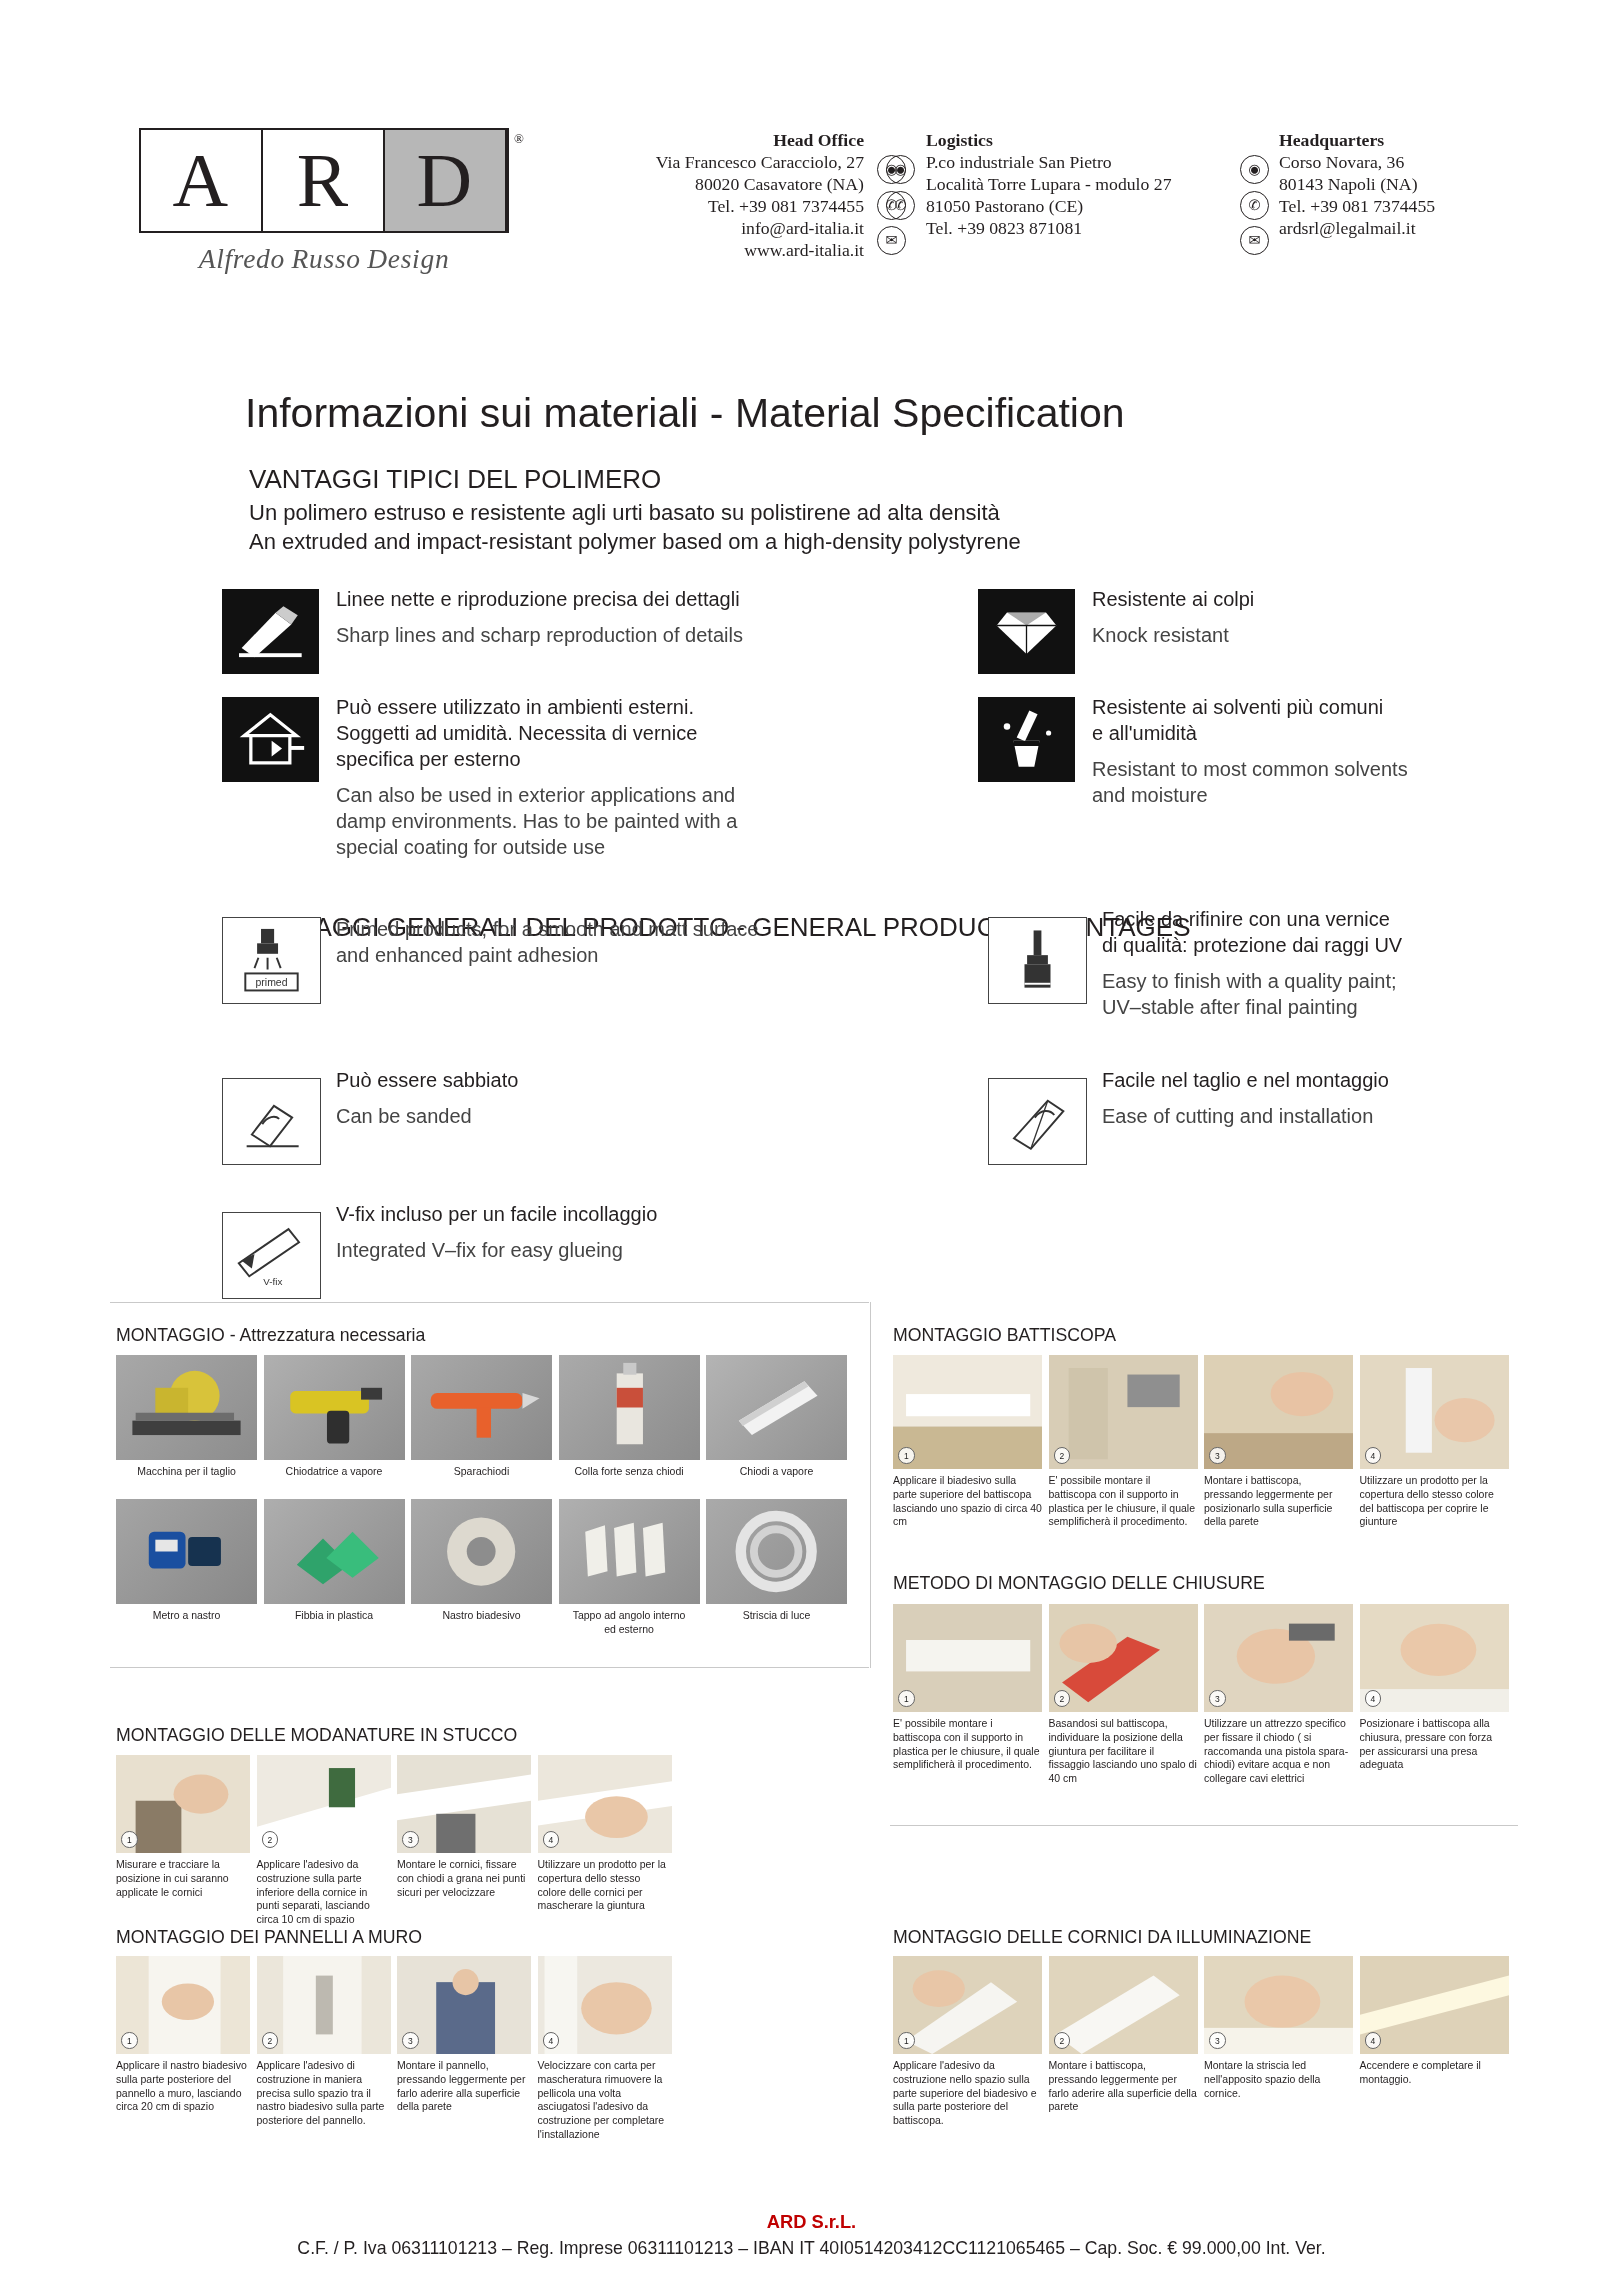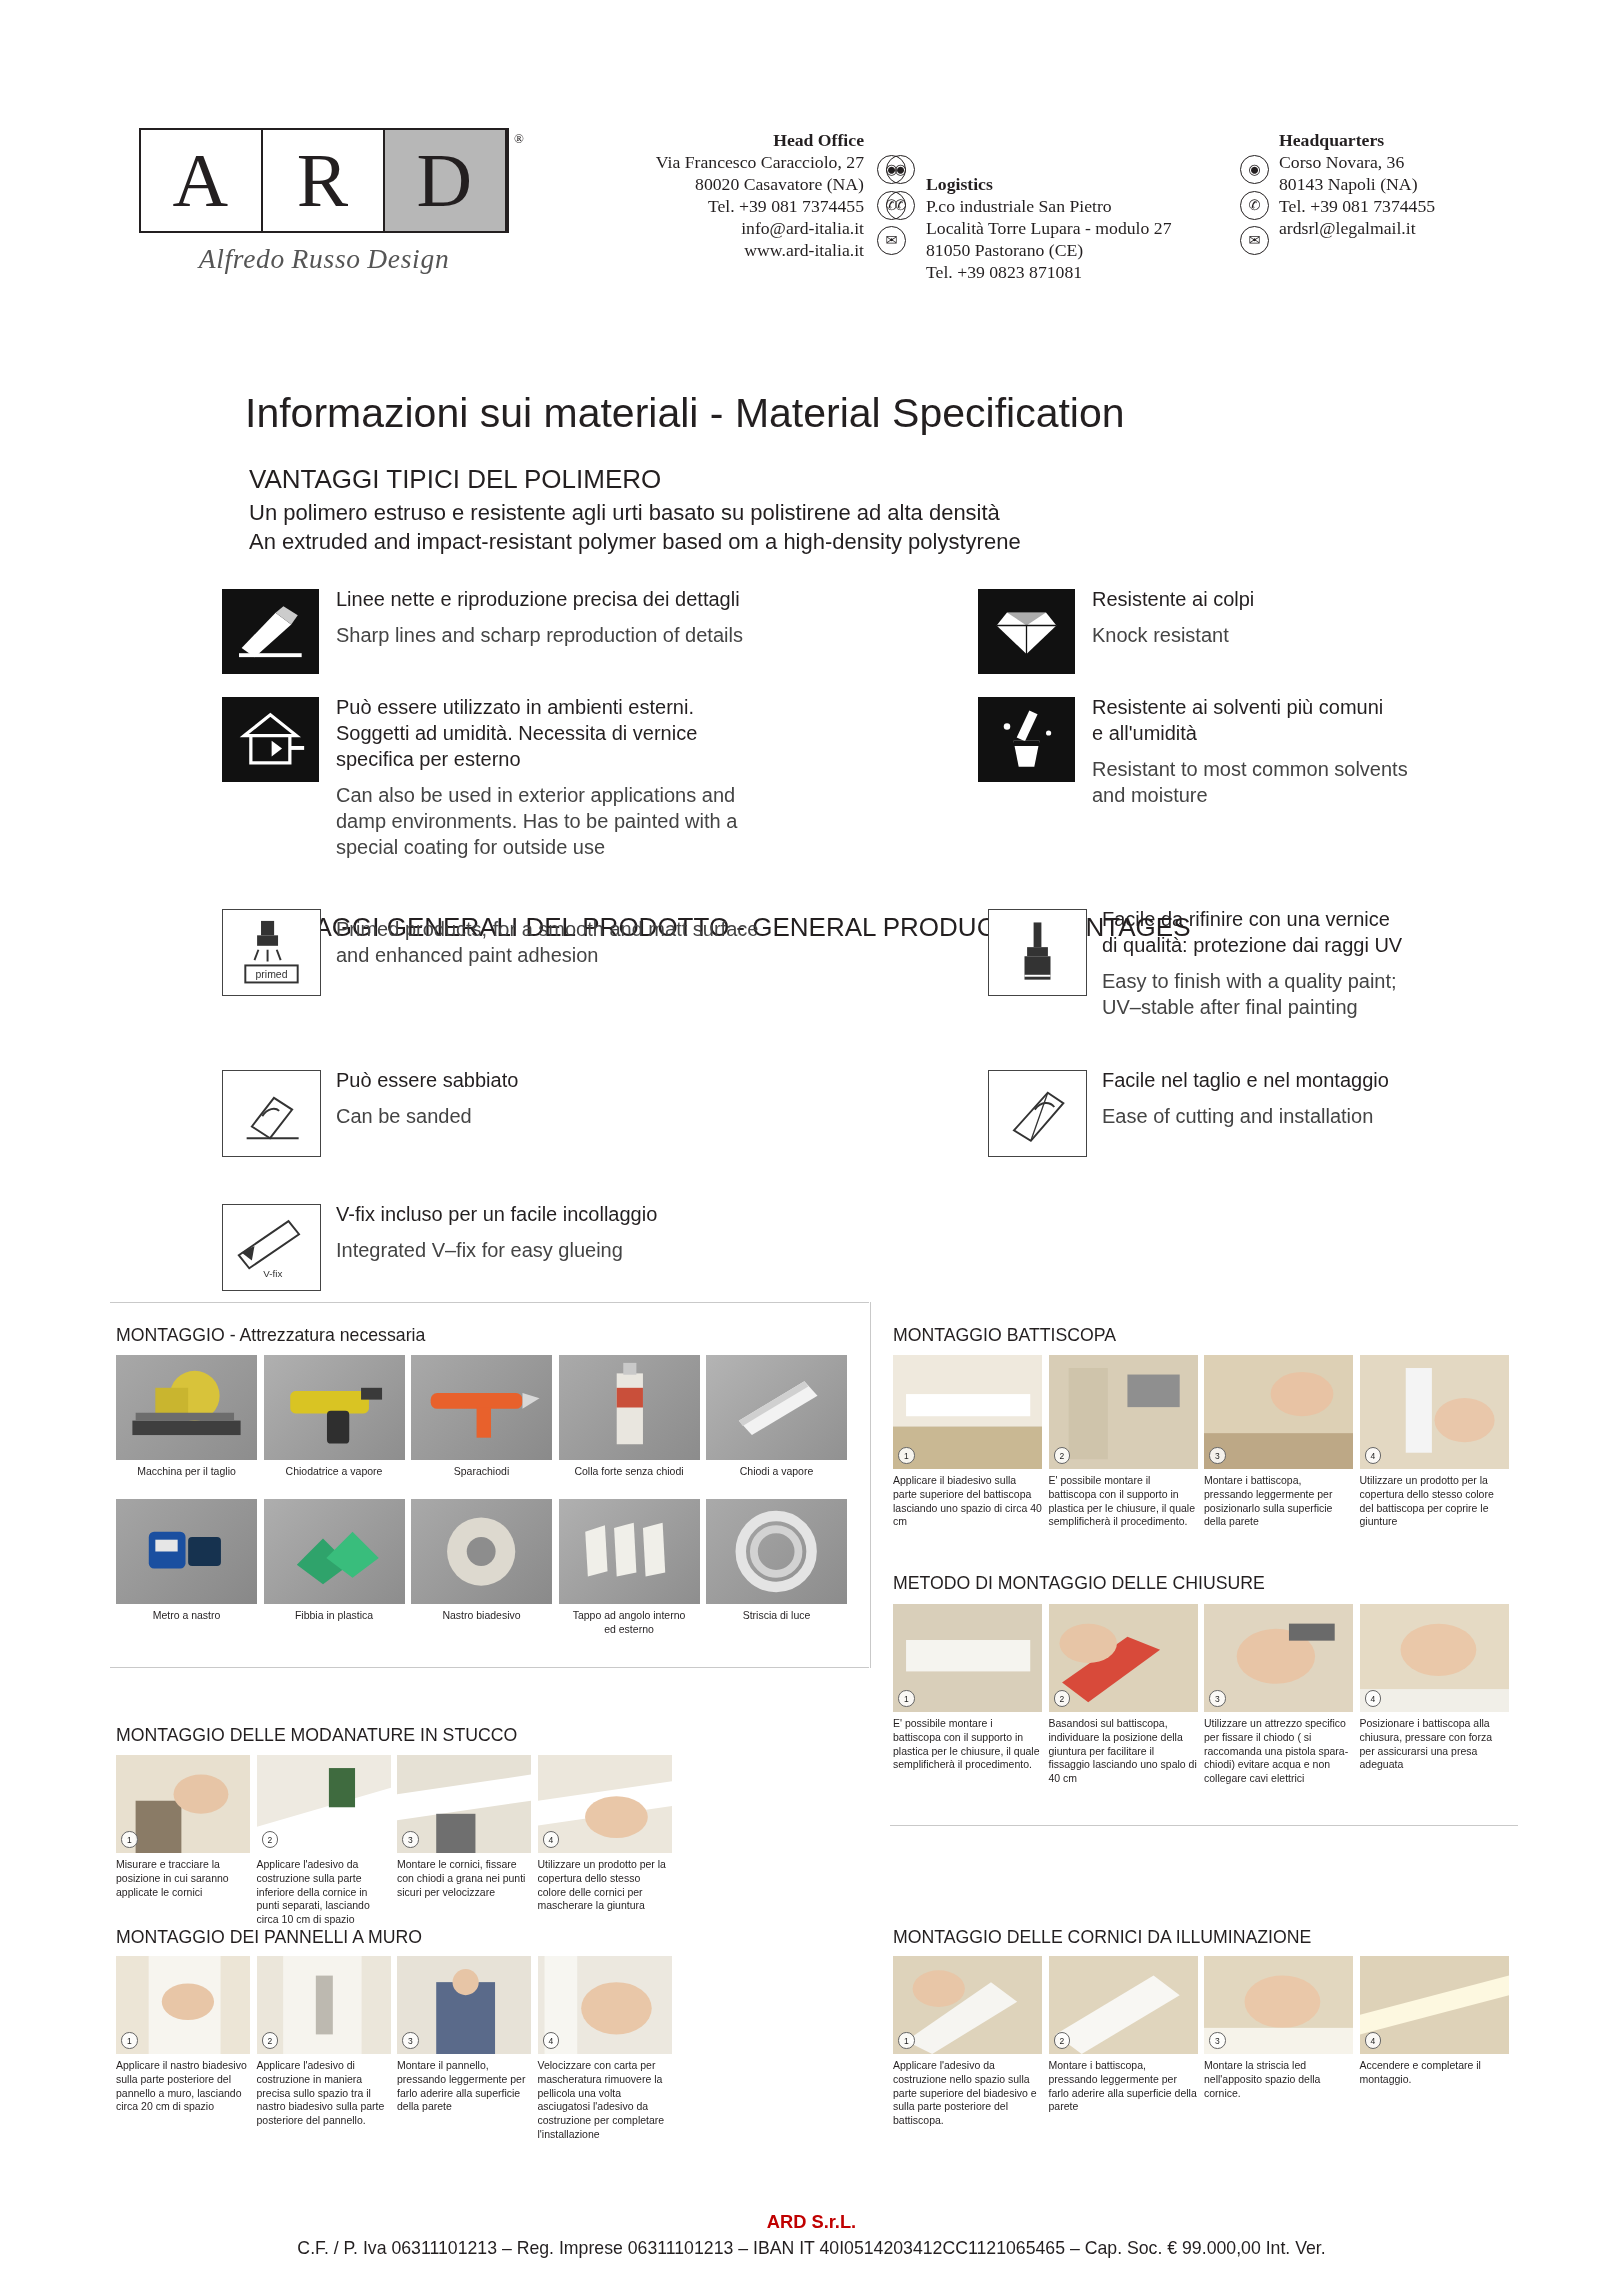--- a/index.html
+++ b/index.html
@@ -90,21 +90,20 @@
     left: 563px;
     top: 7.9px;
     width: 301px;
     text-align: right;
   }
   .col-log {
     left: 926px;
     top: 7.9px;
     width: 366px;
     text-align: left;
-    margin-top: 44px;
   }
   .col-hq {
     left: 1279px;
     top: 7.9px;
     width: 307px;
     text-align: left;
   }
   .icon-stack {
     position: absolute;
     width: 30px;
@@ -170,20 +169,21 @@
     height: 85px;
     background: #111111;
     display: flex;
     align-items: center;
     justify-content: center;
     overflow: hidden;
   }
   .feat .thumb.outline {
     background: #ffffff;
     border: 1.3px solid #444444;
+    margin-top: 8px;
   }
   .feat .txt {
     position: absolute;
     left: 114px;
     top: -2.6px;
     width: 589px;
   }
   .feat .it {
     font-size: 20px;
     line-height: 26px;

